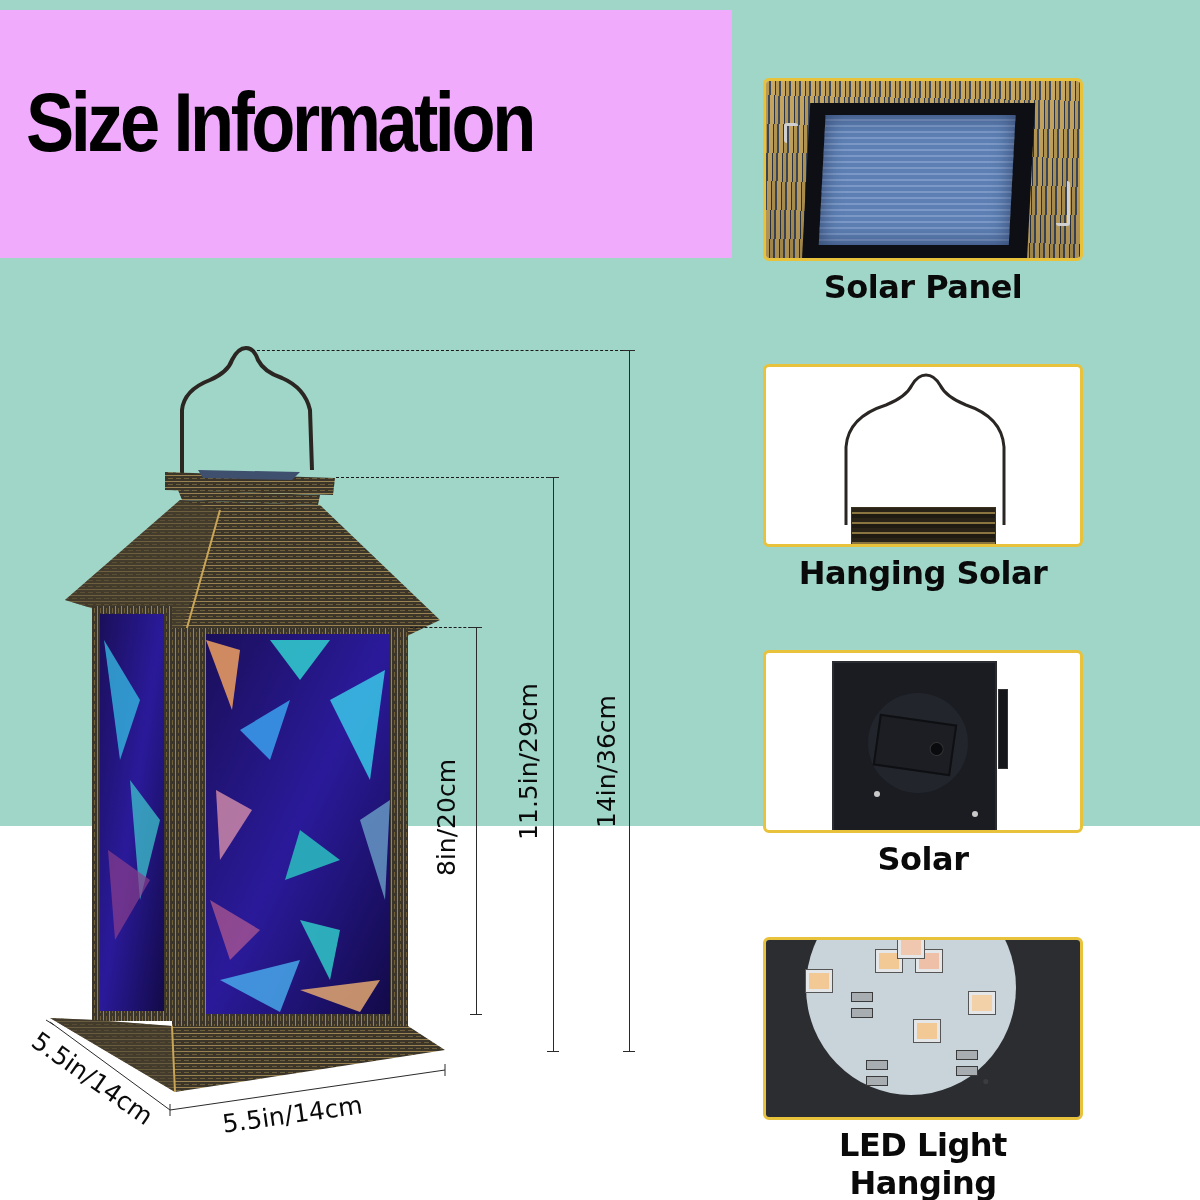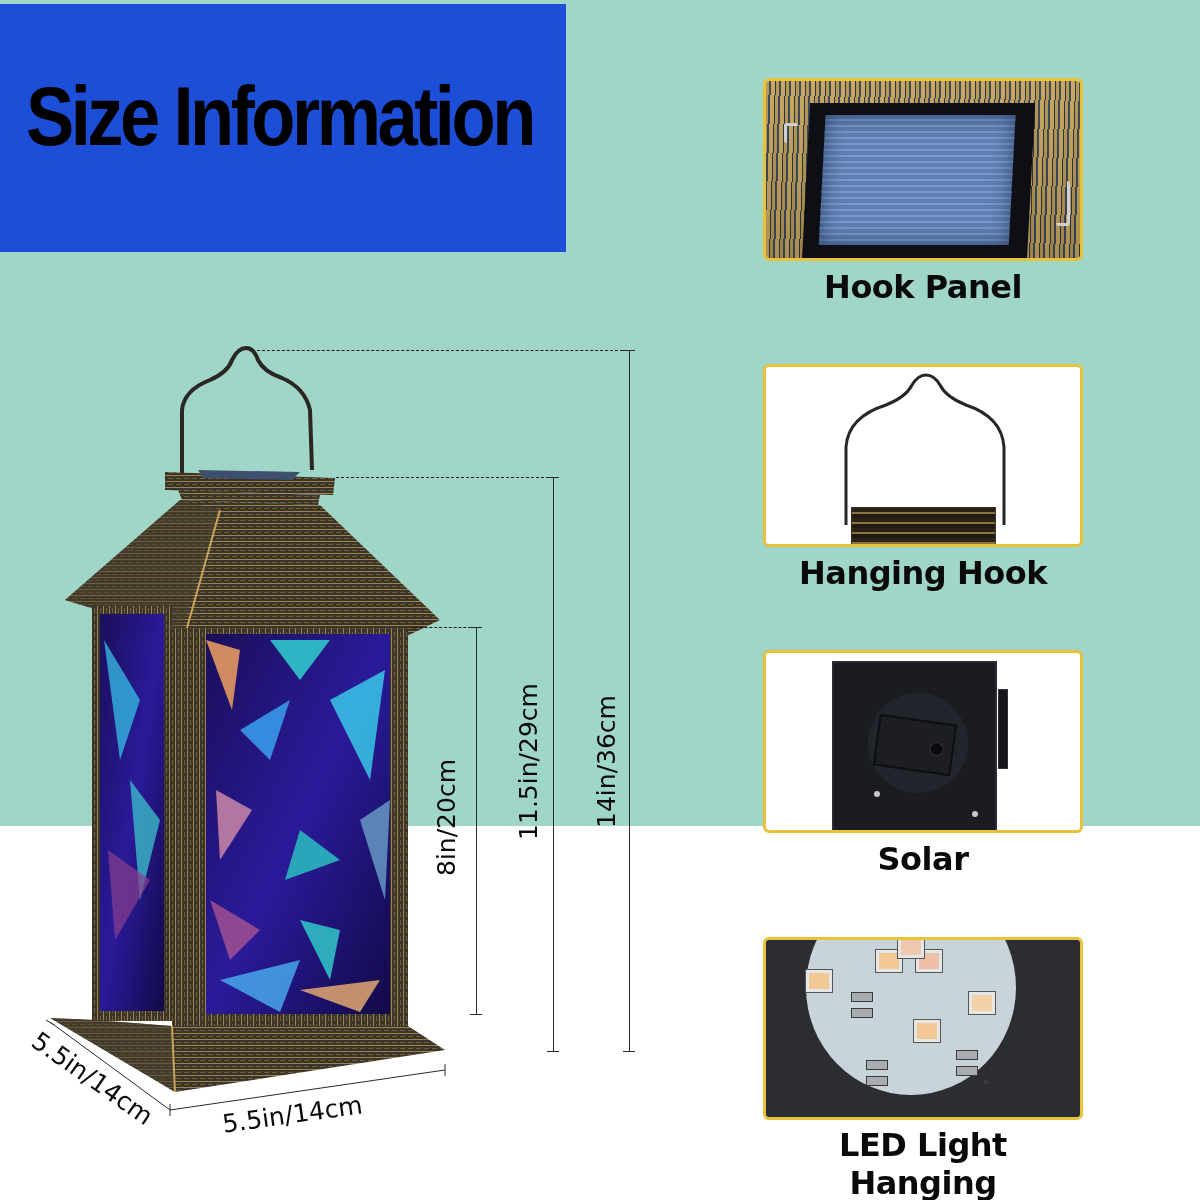--- a/index.html
+++ b/index.html
@@ -2,21 +2,21 @@
 <html><head>
   <meta charset="utf-8">
   <style>
     * { margin: 0; padding: 0; box-sizing: border-box; }
     html, body { width: 1200px; height: 1200px; overflow: hidden; background: #ffffff; }
     body { position: relative; font-family: "Liberation Sans", "DejaVu Sans", sans-serif; }
 
     .bg-teal { position: absolute; left: 0; top: 0; width: 1200px; height: 826px; background: #9fd6c8; }
     .bg-white { position: absolute; left: 0; top: 826px; width: 1200px; height: 374px; background: #ffffff; }
 
-    .title-block { position: absolute; left: 0; top: 4px; width: 566px; height: 248px; background: #1d4ed8; }
+    .title-block { position: absolute; left: 0; top: 10px; width: 732px; height: 248px; background: #f0abfc; }
     .title-text {
       position: absolute; left: 26px; top: 62px; width: 600px;
       font-family: "Liberation Sans", sans-serif; font-weight: 700; font-size: 84px;
       letter-spacing: -4px; color: #000; transform: scaleX(0.86); transform-origin: left center;
       white-space: nowrap; line-height: 100px;
     }
 
     
     .card {
       position: absolute; left: 763px; width: 320px; height: 183px;
@@ -171,29 +171,29 @@
 <div class="dim-label" style="left:222px; top:1100px; transform: rotate(-8deg);">5.5in/14cm</div>
 
 <div class="card" style="top:78px;">
   <div class="solar-frame"></div>
   <div class="solar-cell">
     <div class="solar-glass"></div>
   </div>
   <div class="solar-hook" style="left:18px; top:42px; width:14px; height:20px; border-right:none; border-bottom:none;"></div>
   <div class="solar-hook" style="left:290px; top:100px; width:14px; height:45px; border-left:none; border-top:none;"></div>
 </div>
-<div class="card-label" style="top:268px;">Hook Panel</div>
+<div class="card-label" style="top:268px;">Solar Panel</div>
 
 <div class="card" style="top:364px;">
   <svg width="320" height="183" style="position:absolute; left:0; top:0;">
     <path d="M80 158 L80 80 Q82 50 120 38 Q140 30 146 18 Q152 8 160 8 Q168 8 174 18 Q180 30 200 38 Q236 50 238 80 L238 158" fill="none" stroke="#2a2624" stroke-width="3"></path>
   </svg>
   <div class="hook-base"></div>
 </div>
-<div class="card-label" style="top:554px;">Hanging Hook</div>
+<div class="card-label" style="top:554px;">Hanging Solar</div>
 
 <div class="card" style="top:650px;">
   <div class="switch-box">
     <div class="switch-circle"></div>
     <div class="switch-rect">
       <div class="switch-button"></div>
     </div>
     <div class="switch-dot" style="left:40px; top:128px;"></div>
     <div class="switch-dot" style="left:138px; top:148px;"></div>
   </div>

